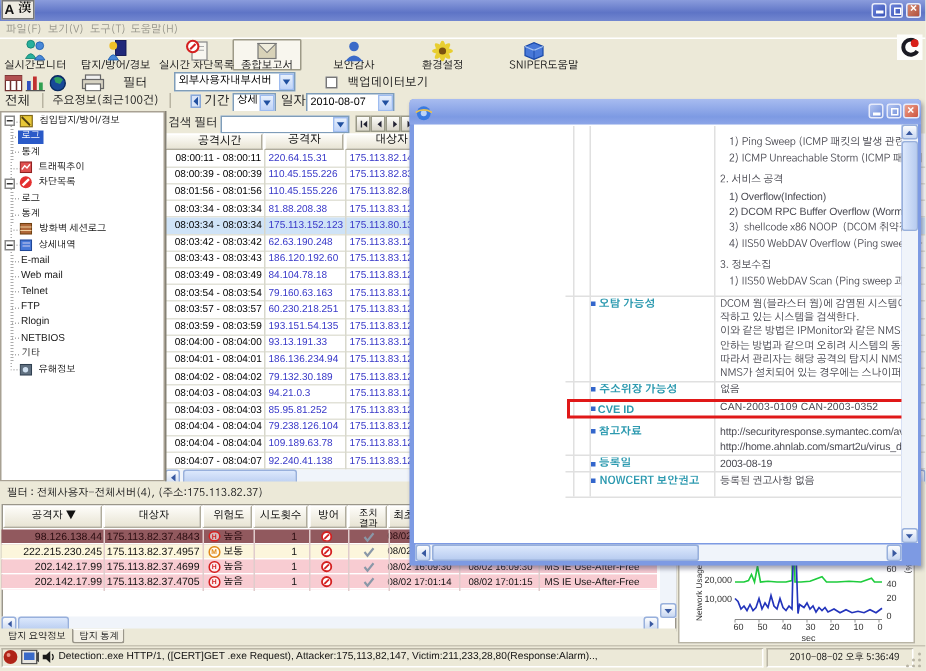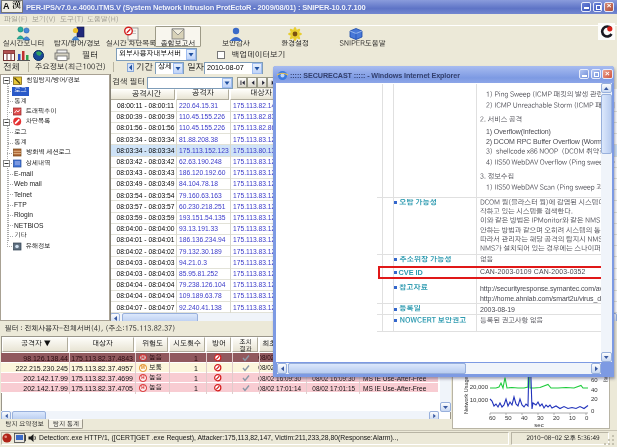--- a/index.html
+++ b/index.html
@@ -229,21 +229,20 @@
     </svg>
     <div style="position:absolute;left:0px;top:0px;width:617px;height:447px;background:#ece9d8"></div>
     <div style="position:absolute;left:0px;top:0px;width:617px;height:14px;background:linear-gradient(#8a9cdc,#5e74c6 60%,#7387d0)"></div>
     <div style="position:absolute;left:1px;top:0px;width:22px;height:13px;background:#eeebe2;border:1px solid #777"></div>
     <div style="position:absolute;left:3px;top:1px;font-size:9px;color:#111;font-weight:bold;text-align:left;white-space:nowrap;line-height:11px;">A</div>
     <div style="position:absolute;left:12.0px;top:1px;line-height:0"><svg width="9" height="11" viewBox="0 0 10.0 12.5">
         <g fill="#111">
           <use href="#g0" x="0.0" y="7.8"></use>
         </g>
       </svg></div>
-    <div style="position:absolute;left:26px;top:2.5px;font-size:7.5px;color:#f0f2fa;font-weight:bold;text-align:left;white-space:nowrap;line-height:9.5px;letter-spacing:-0.15px;">PER-IPS/v7.0.e.4000.iTMS.V (System Network Intrusion ProtEctoR - 2009/08/01) : SNIPER-10.0.7.100</div>
     <div style="position:absolute;left:581px;top:2px;width:9.5px;height:9.5px;background:linear-gradient(135deg,#6b82d8,#3953b8);border:1px solid #e7ebfa;border-radius:2px;color:#fff;font-size:7px;text-align:center;line-height:8.5px;font-weight:bold">
       <span style="position:absolute;left:2px;top:4px;width:5px;height:2px;background:#fff"></span>
     </div>
     <div style="position:absolute;left:592.5px;top:2px;width:9.5px;height:9.5px;background:linear-gradient(135deg,#6b82d8,#3953b8);border:1px solid #e7ebfa;border-radius:2px;color:#fff;font-size:7px;text-align:center;line-height:8.5px;font-weight:bold">
       <span style="position:absolute;left:2px;top:2px;width:5px;height:5px;border:1px solid #fff"></span>
     </div>
     <div style="position:absolute;left:604px;top:2px;width:10px;height:9.5px;background:linear-gradient(135deg,#d58a73,#b04f3c);border:1px solid #e7ebfa;border-radius:2px;color:#fff;font-size:7px;text-align:center;line-height:8.5px;font-weight:bold"><span style="font-size:8px;position:relative;top:-1px">×</span></div>
     <div style="position:absolute;left:4.0px;top:16px;line-height:0"><svg width="24" height="9" viewBox="0 0 33.7 12.5">
         <g fill="#96958a">
           <use href="#g1" x="0.0" y="7.8"></use>
@@ -1172,21 +1171,20 @@
           <circle cx="2" cy="10" r="1"></circle>
         </g>
       </svg></div>
     <div style="position:absolute;left:273px;top:66px;width:341px;height:311px;background:#7d9ae3;border-radius:3px 3px 0 0;box-shadow:1px 2px 3px rgba(60,60,90,0.45)"></div>
     <div style="position:absolute;left:273px;top:66px;width:341px;height:17px;background:linear-gradient(#a8bcf0,#7d9ae3 70%,#8da6e8);border-radius:3px 3px 0 0"></div>
     <div style="position:absolute;left:277px;top:69.5px;width:11px;height:11px;line-height:0"><svg width="11" height="11" viewBox="0 0 11 11">
         <circle cx="5.5" cy="5.5" r="4.6" fill="#3a7ae0"></circle>
         <circle cx="5.5" cy="5.5" r="2" fill="#bcd4f8"></circle>
         <path d="M0 5 Q5.5 1.5 11 5" stroke="#e8c050" stroke-width="1.2" fill="none"></path>
       </svg></div>
-    <div style="position:absolute;left:290px;top:70.5px;font-size:7.2px;color:#33406e;font-weight:bold;text-align:left;white-space:nowrap;line-height:9.2px;letter-spacing:-0.1px;">::::: SECURECAST ::::: - Windows Internet Explorer</div>
     <div style="position:absolute;left:579px;top:69px;width:10px;height:10px;background:linear-gradient(135deg,#b4c6f2,#6f8cd8);border:1px solid #e7ebfa;border-radius:2px;color:#fff;font-size:7px;text-align:center;line-height:9px;font-weight:bold">
       <span style="position:absolute;left:2px;top:5px;width:5px;height:2px;background:#fff"></span>
     </div>
     <div style="position:absolute;left:590.5px;top:69px;width:10px;height:10px;background:linear-gradient(135deg,#b4c6f2,#6f8cd8);border:1px solid #e7ebfa;border-radius:2px;color:#fff;font-size:7px;text-align:center;line-height:9px;font-weight:bold">
       <span style="position:absolute;left:2px;top:2px;width:5px;height:5px;border:1px solid #fff"></span>
     </div>
     <div style="position:absolute;left:602px;top:69px;width:10.5px;height:10px;background:linear-gradient(135deg,#eda18c,#ce5540);border:1px solid #e7ebfa;border-radius:2px;color:#fff;font-size:7px;text-align:center;line-height:9px;font-weight:bold"><span style="font-size:8px;position:relative;top:-1px">×</span></div>
     <div style="position:absolute;left:276px;top:83px;width:325px;height:279px;background:#fff"></div>
     <div style="position:absolute;left:381.5px;top:84px;width:0.7px;height:247px;background:#e0e0e0"></div>
     <div style="position:absolute;left:392.5px;top:84px;width:0.7px;height:247px;background:#e0e0e0"></div>

